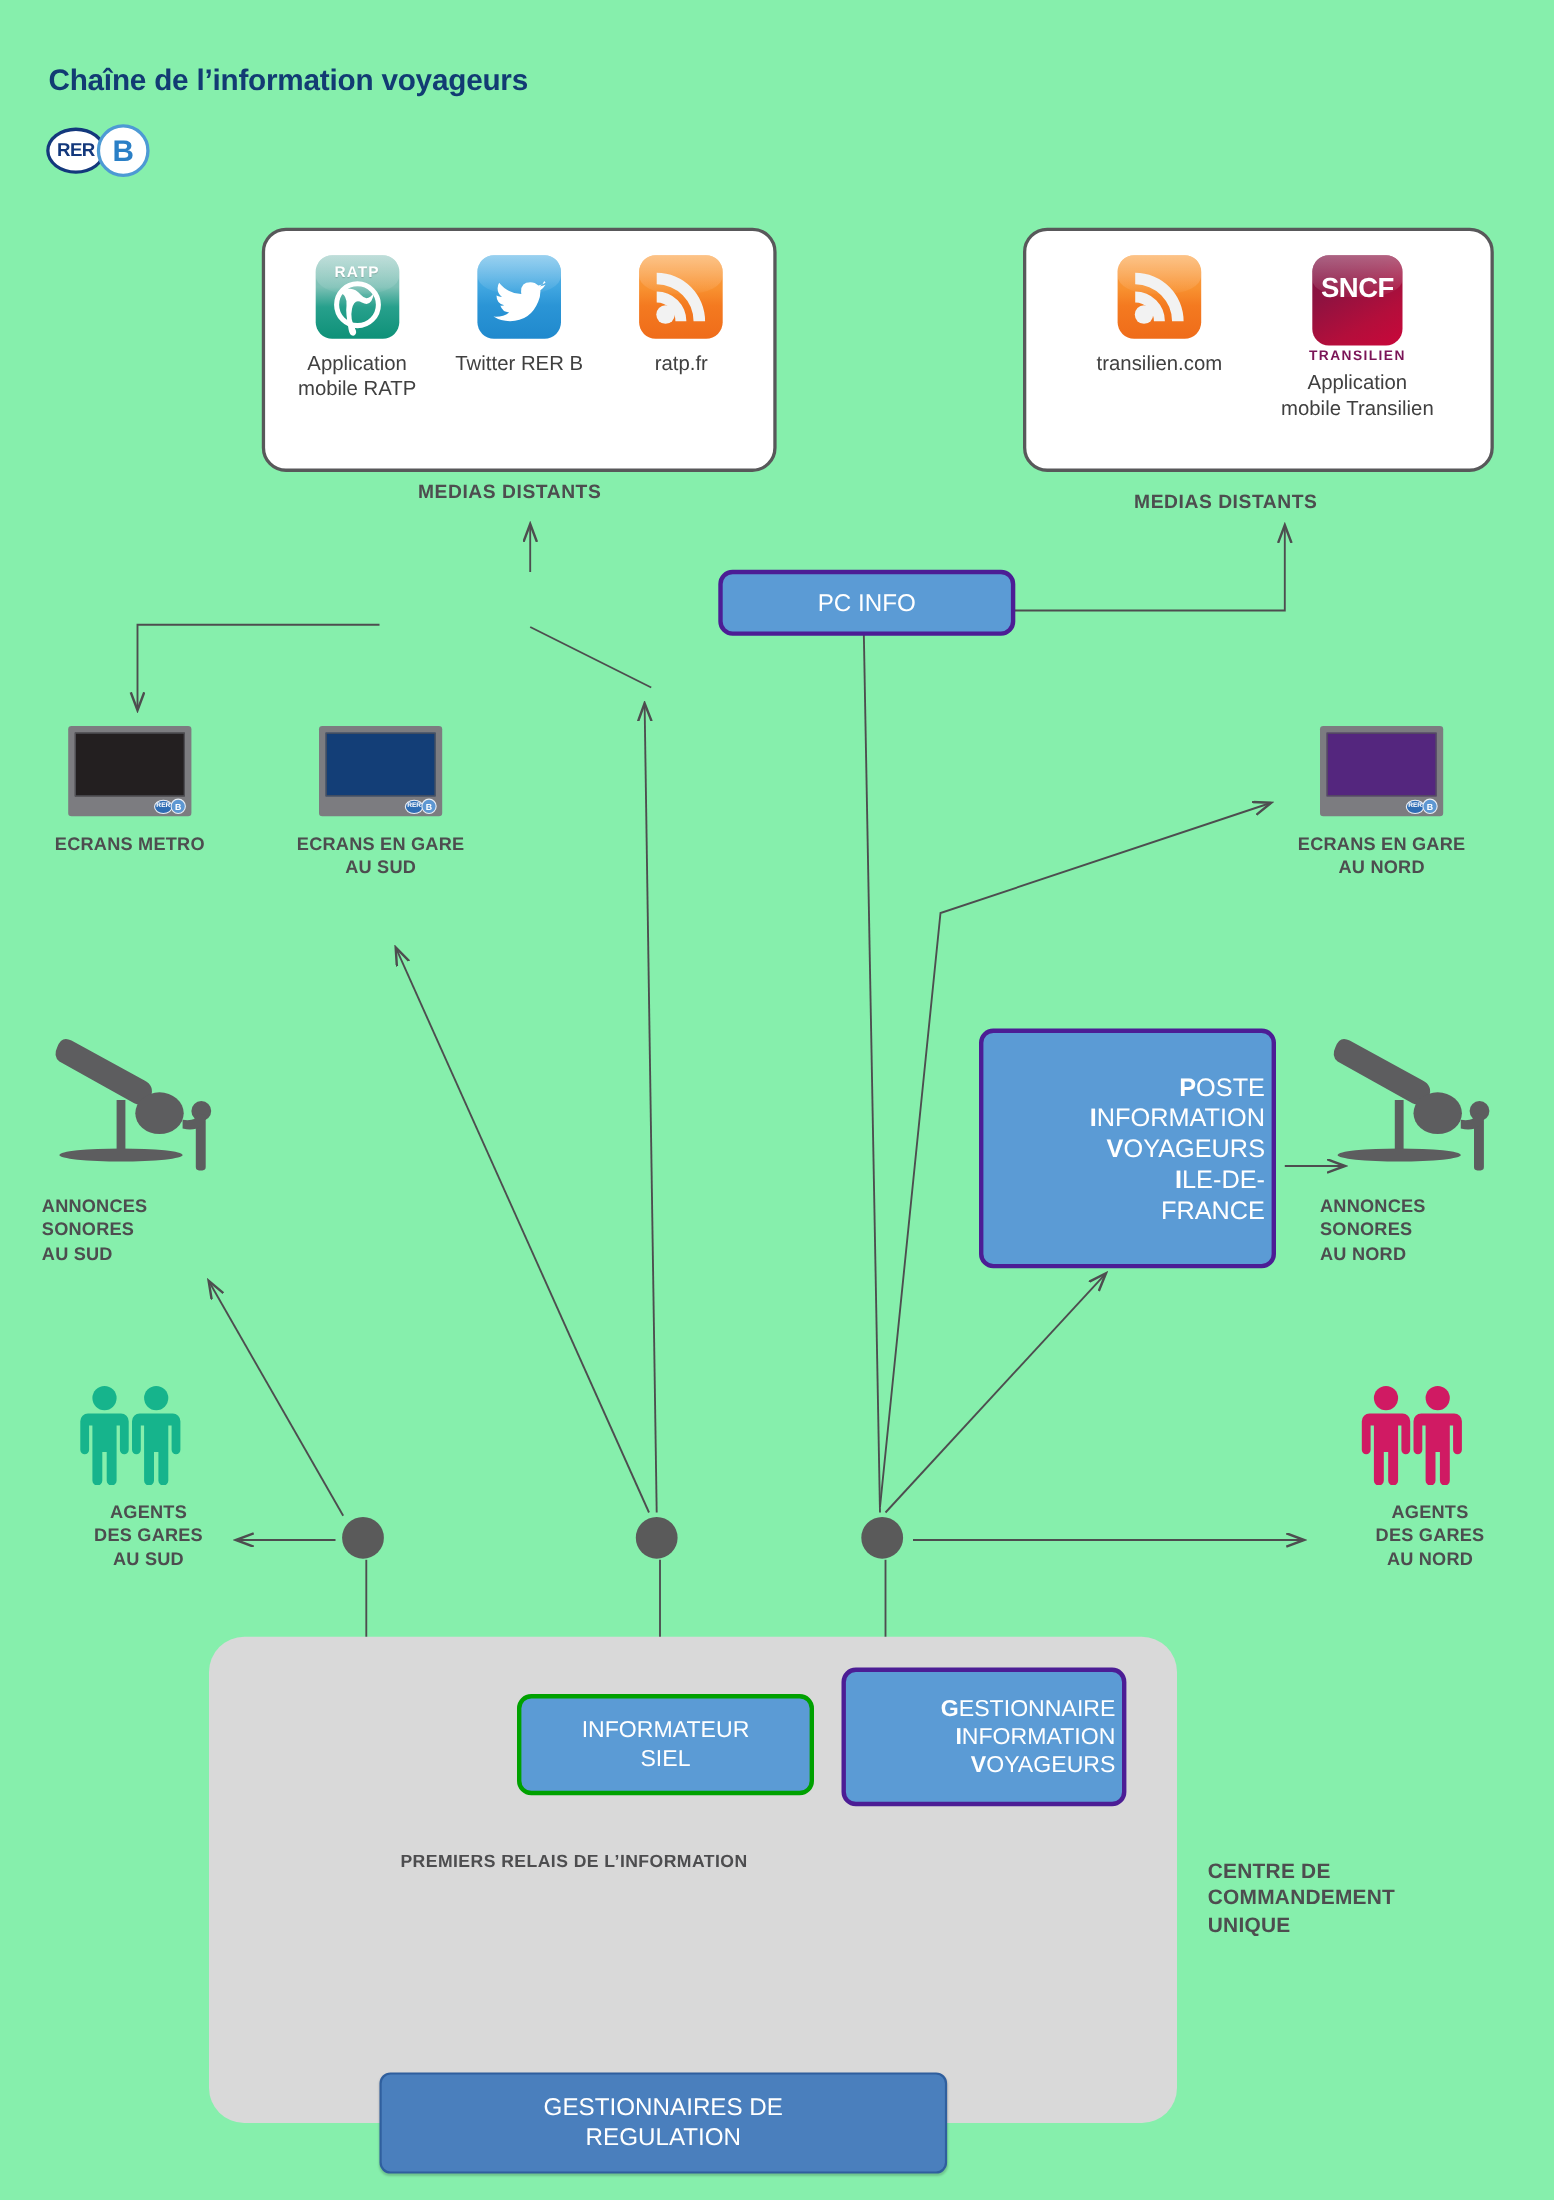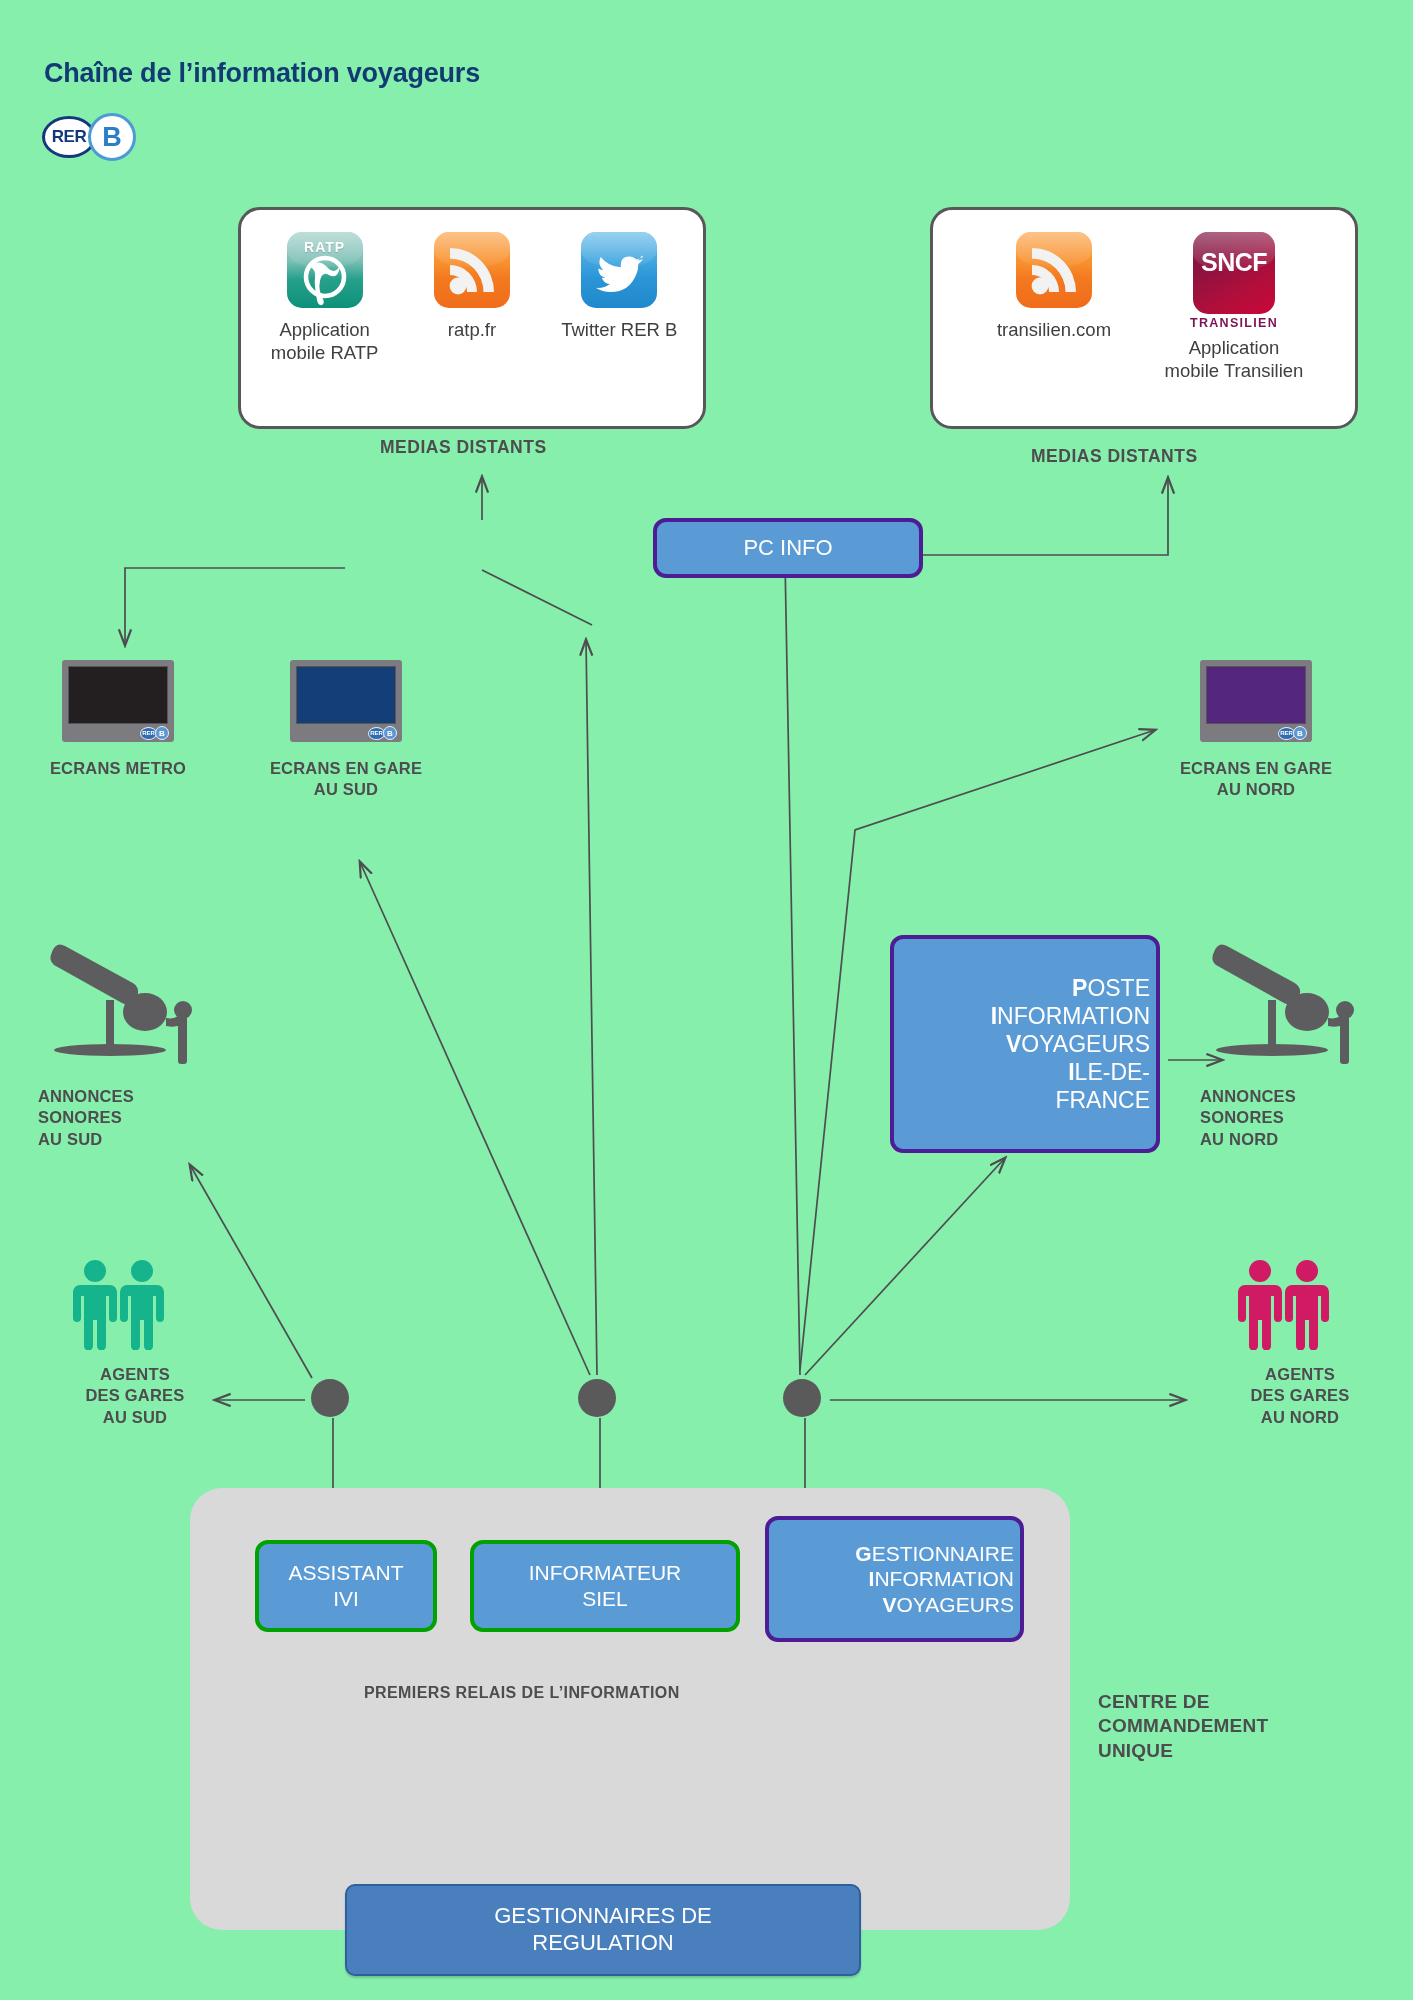--- a/index.html
+++ b/index.html
@@ -283,42 +283,42 @@
             <path d="M22,34 q11,-8 19,2 q6,7 12,-2 q-2,14 -11,9 q-7,-4 -9,6 q-2,9 3,18 q2,4 -1,6 q-4,1 -5,-5 q-3,-16 -2,-22 q1,-9 -6,-12 z" fill="#ffffff"></path>
           </svg>
         </div>
         <div class="media-caption">
           <span>Application</span><br>
           <span>mobile RATP</span>
         </div>
       </div>
 
       <div class="media-item">
+        <div class="tile tile-twitter">
+          <div class="tile-gloss"></div>
+          <svg width="76" height="76" viewBox="0 0 76 76" style="position:absolute;left:0;top:0;">
+            <path d="M62,25 q-3.2,1.9 -6.6,2.6 q-2.9,-3.1 -7.3,-3.1 q-8.4,0 -8.4,8.5 q0,1.2 0.25,2.3 q-12.5,-0.6 -20.2,-10.3 q-1.4,2.4 -1.4,5.1 q0,5 4,7.9 q-2.7,-0.1 -5,-1.4 v0.1 q0,7.2 7,8.9 q-1.4,0.4 -3.5,0.2 q1.9,6 8,6.2 q-5,3.9 -12,3.9 q-1.3,0 -2.2,-0.14 q6.5,4.2 15,4.2 q18.6,0 25.7,-17.8 q1.9,-4.6 1.9,-9 v-1.2 q2.9,-2.1 4.7,-5 q-2.7,1.2 -5.3,1.6 q3,-1.8 4.1,-5.1 z" fill="#ffffff"></path>
+          </svg>
+        </div>
+        <div class="media-caption">
+          <span>Twitter RER B</span>
+        </div>
+      </div>
+
+      <div class="media-item">
         <div class="tile tile-rss">
           <div class="tile-gloss"></div>
           <svg width="76" height="76" viewBox="0 0 76 76" style="position:absolute;left:0;top:0;">
             <circle cx="24" cy="54" r="8.4" fill="#f2f2f2"></circle>
             <path d="M16,33 a27,27 0 0 1 27,27 h-10 a17,17 0 0 0 -17,-17 z" fill="#f2f2f2"></path>
             <path d="M16,16 a44,44 0 0 1 44,44 h-10.5 a33.5,33.5 0 0 0 -33.5,-33.5 z" fill="#f2f2f2"></path>
           </svg>
         </div>
         <div class="media-caption">
           <span>ratp.fr</span>
-        </div>
-      </div>
-
-      <div class="media-item">
-        <div class="tile tile-twitter">
-          <div class="tile-gloss"></div>
-          <svg width="76" height="76" viewBox="0 0 76 76" style="position:absolute;left:0;top:0;">
-            <path d="M62,25 q-3.2,1.9 -6.6,2.6 q-2.9,-3.1 -7.3,-3.1 q-8.4,0 -8.4,8.5 q0,1.2 0.25,2.3 q-12.5,-0.6 -20.2,-10.3 q-1.4,2.4 -1.4,5.1 q0,5 4,7.9 q-2.7,-0.1 -5,-1.4 v0.1 q0,7.2 7,8.9 q-1.4,0.4 -3.5,0.2 q1.9,6 8,6.2 q-5,3.9 -12,3.9 q-1.3,0 -2.2,-0.14 q6.5,4.2 15,4.2 q18.6,0 25.7,-17.8 q1.9,-4.6 1.9,-9 v-1.2 q2.9,-2.1 4.7,-5 q-2.7,1.2 -5.3,1.6 q3,-1.8 4.1,-5.1 z" fill="#ffffff"></path>
-          </svg>
-        </div>
-        <div class="media-caption">
-          <span>Twitter RER B</span>
         </div>
       </div>
 
     </div>
   </div>
   <div class="media-title" style="left:380px;top:437px;">MEDIAS DISTANTS</div>
 
   <div class="media-panel" style="left:930px;top:207px;width:428px;height:222px;">
     <div class="media-inner" style="gap:30px;">
 
@@ -477,26 +477,20 @@
       <span>AU NORD</span>
     </div>
   </div>
 
   <div class="hub" style="left:311px;top:1379px;"></div>
   <div class="hub" style="left:578px;top:1379px;"></div>
   <div class="hub" style="left:783px;top:1379px;"></div>
 
   <div class="ccu-zone" style="left:190px;top:1488px;width:880px;height:442px;"></div>
 
-  <div class="pbox green" style="left:255px;top:1540px;width:182px;height:92px;font-size:21px;">
-    <span class="pbox-text">
-      <span>ASSISTANT</span><br>
-      <span>IVI</span>
-    </span>
-  </div>
 
   <div class="pbox green" style="left:470px;top:1540px;width:270px;height:92px;font-size:21px;justify-content:flex-end;">
     <span class="pbox-text">
       <span>INFORMATEUR</span><br>
       <span>SIEL</span>
     </span>
   </div>
 
   <div class="pbox red left-align" style="left:765px;top:1516px;width:259px;height:126px;font-size:21px;">
     <span class="pbox-text">

